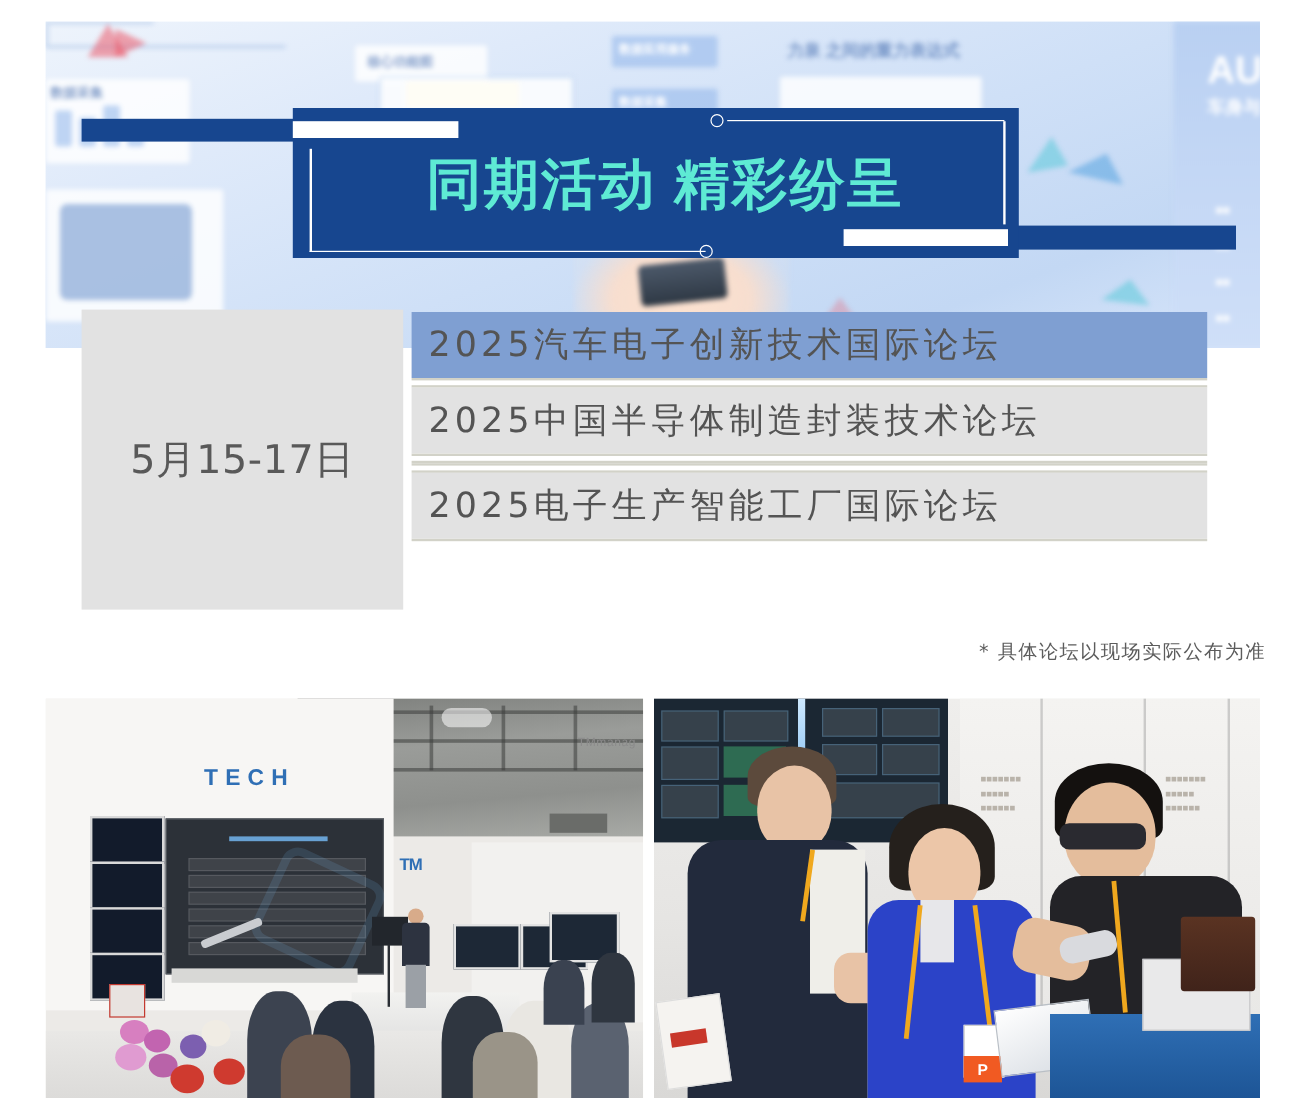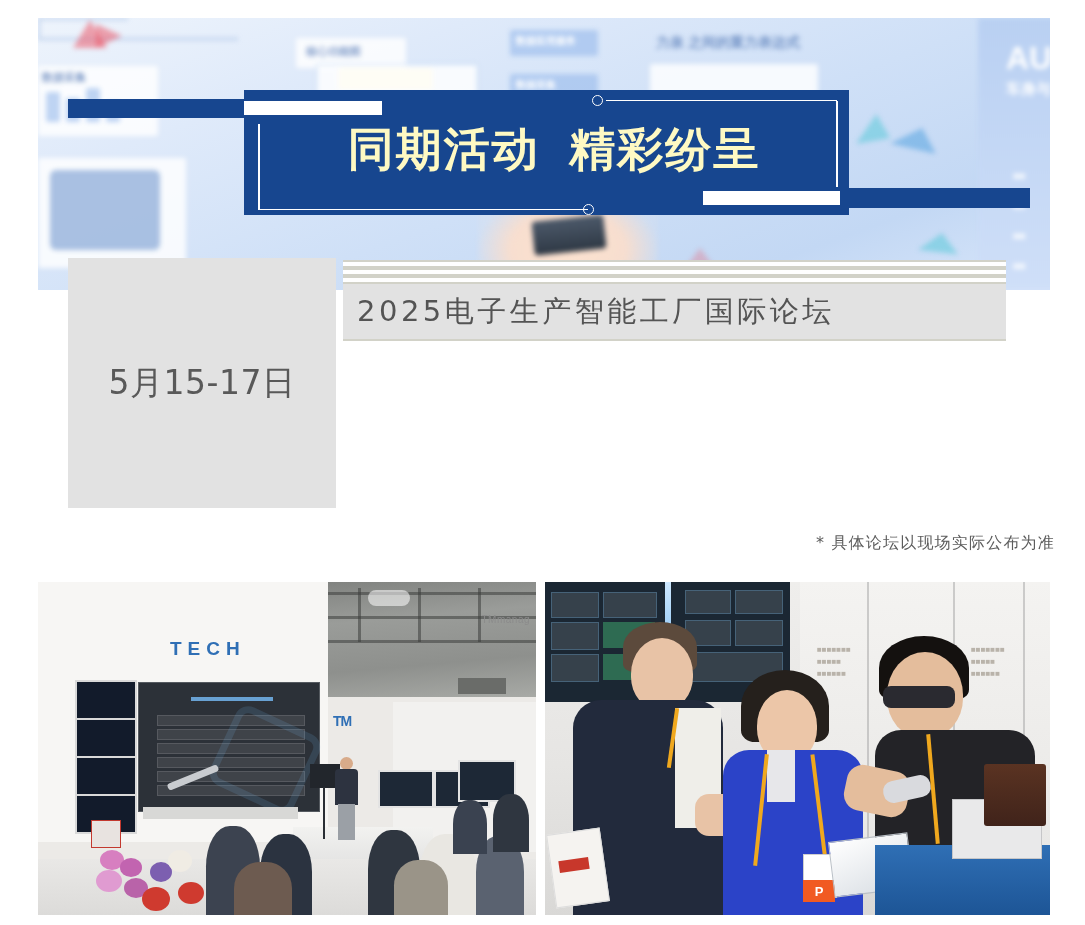--- a/index.html
+++ b/index.html
@@ -53,25 +53,25 @@
     position: absolute;
     left: 244px; top: 90px;
     width: 605px; height: 125px;
     background: #17468f;
     z-index: 6;
   }
   .title-text {
     position:absolute; left:0; right:0; top:50%;
     transform: translateY(-50%);
     text-align:center;
-    color:#fef9c3;
+    color:#5eead4;
     font-size: 46px;
     letter-spacing: 2px;
     font-weight: 700;
-    font-family: Liberation Mono, monospace;
+    font-family: Liberation Sans, sans-serif;
     line-height: 1;
     padding-left: 16px;
     box-sizing: border-box;
   }
   
   .bar-left {
     position:absolute; left:68px; top:99px; width:310px; height:19px;
     background:#17468f; z-index:5;
   }
   .bar-left-white {
@@ -377,21 +377,27 @@
 <div class="brk brk-v-right"></div>
 <div class="brk brk-h-top"></div>
 <div class="dot dot-top"></div>
 <div class="dot dot-bot"></div>
 
 <div class="date-box">
   <span class="date-text">5月15-17日</span>
 </div>
 
 <div class="forum-list">
+  <div class="forum-row blue">
+    <span class="forum-label">2025汽车电子创新技术国际论坛</span>
+  </div>
   <div class="forum-sep"></div>
+  <div class="forum-row gray">
+    <span class="forum-label">2025中国半导体制造封装技术论坛</span>
+  </div>
   <div class="forum-sep"></div>
   <div class="forum-sep"></div>
   <div class="forum-row gray">
     <span class="forum-label">2025电子生产智能工厂国际论坛</span>
   </div>
   <div class="forum-sep last"></div>
 </div>
 
 <div class="footnote">* 具体论坛以现场实际公布为准</div>
 

